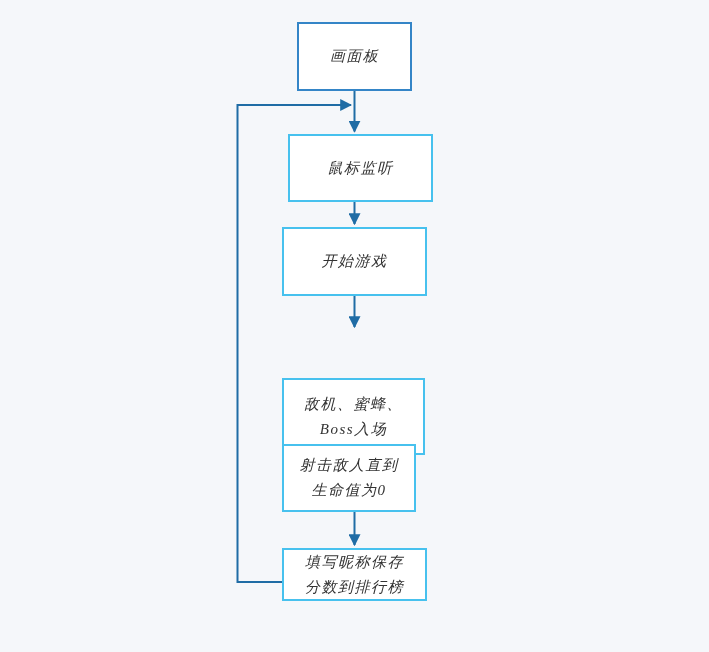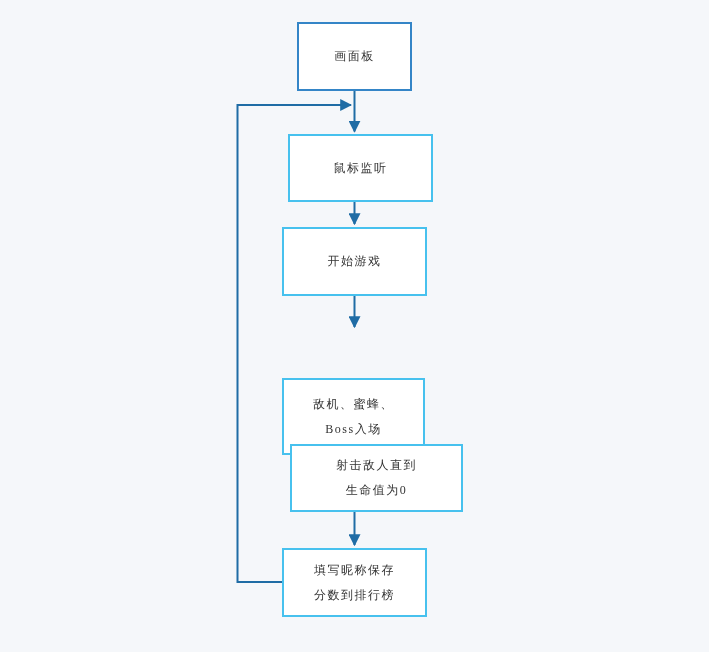--- a/index.html
+++ b/index.html
@@ -34,33 +34,34 @@
   .node {
     position: absolute;
     box-sizing: border-box;
     background: var(--node-fill, #ffffff);
     border: 2px solid var(--node-border, #47c1ee);
     display: flex;
     align-items: center;
     justify-content: center;
     text-align: center;
     color: var(--text-color, #333333);
-    font-size: 12px;
+    font-size: 15px;
     line-height: 25px;
     letter-spacing: 1.5px;
+    font-style: italic;
   }
   .node-1 {
     left: 297px; top: 22px; width: 115px; height: 69px;
     border-color: var(--start-node-border, #3485c7);
   }
   .node-2 { left: 281px; top: 134px; width: 145px; height: 68px; margin-left: 7px; }
   .node-3 { left: 282px; top: 227px; width: 145px; height: 69px; }
   .node-4 { left: 282px; top: 330px; width: 143px; height: 77px; margin-top: 48px; }
-  .node-5 { left: 290px; top: 444px; width: 173px; height: 68px; }
-  .node-6 { left: 282px; top: 548px; width: 145px; height: 69px; }
+  .node-5 { left: 282px; top: 444px; width: 134px; height: 68px; }
+  .node-6 { left: 282px; top: 548px; width: 145px; height: 53px; }
 </style>
 </head>
 <body>
 
 <div class="canvas">
 
   <svg class="connectors" viewBox="0 0 709 652" xmlns="http://www.w3.org/2000/svg">
     <defs>
       <marker id="arrowhead" viewBox="0 0 10 10" refX="9" refY="5" markerWidth="6" markerHeight="6" orient="auto-start-reverse">
         <path d="M0 0 L10 5 L0 10 Z"></path>

